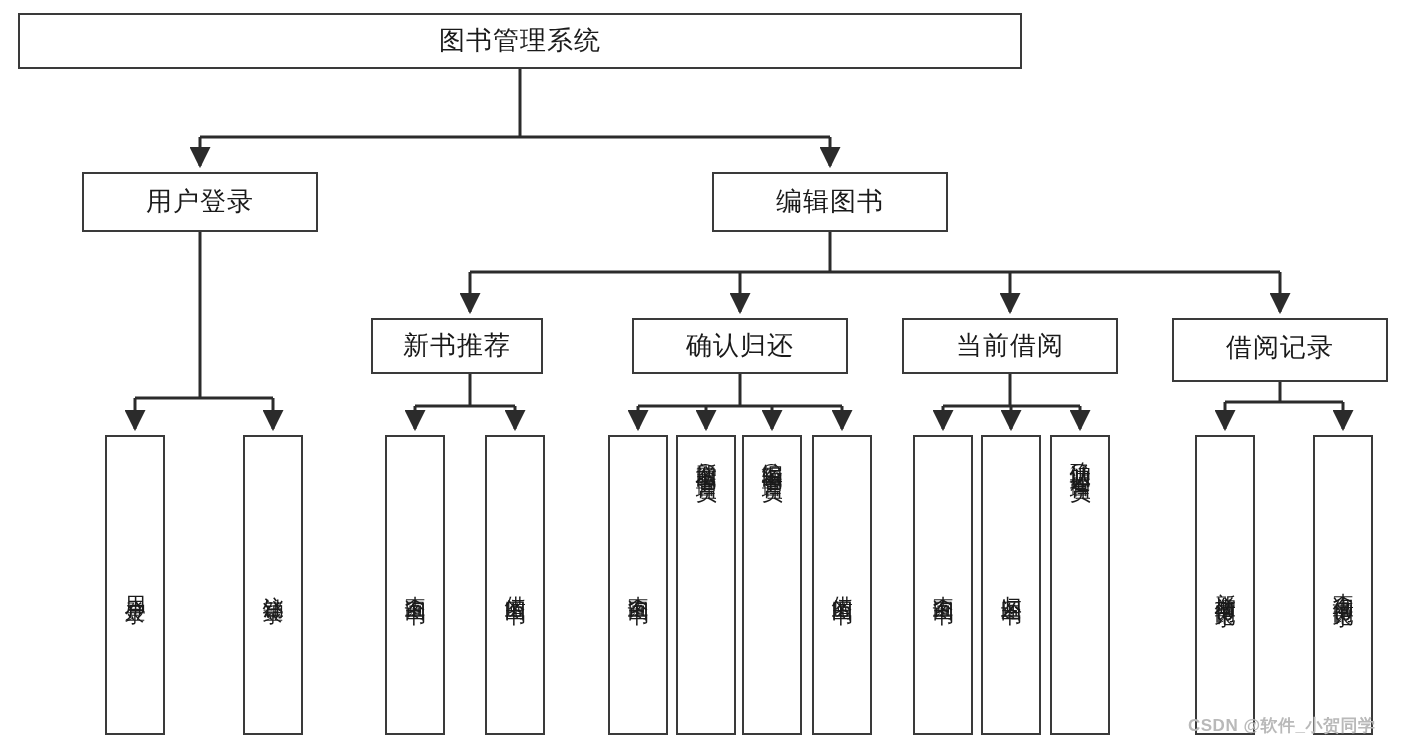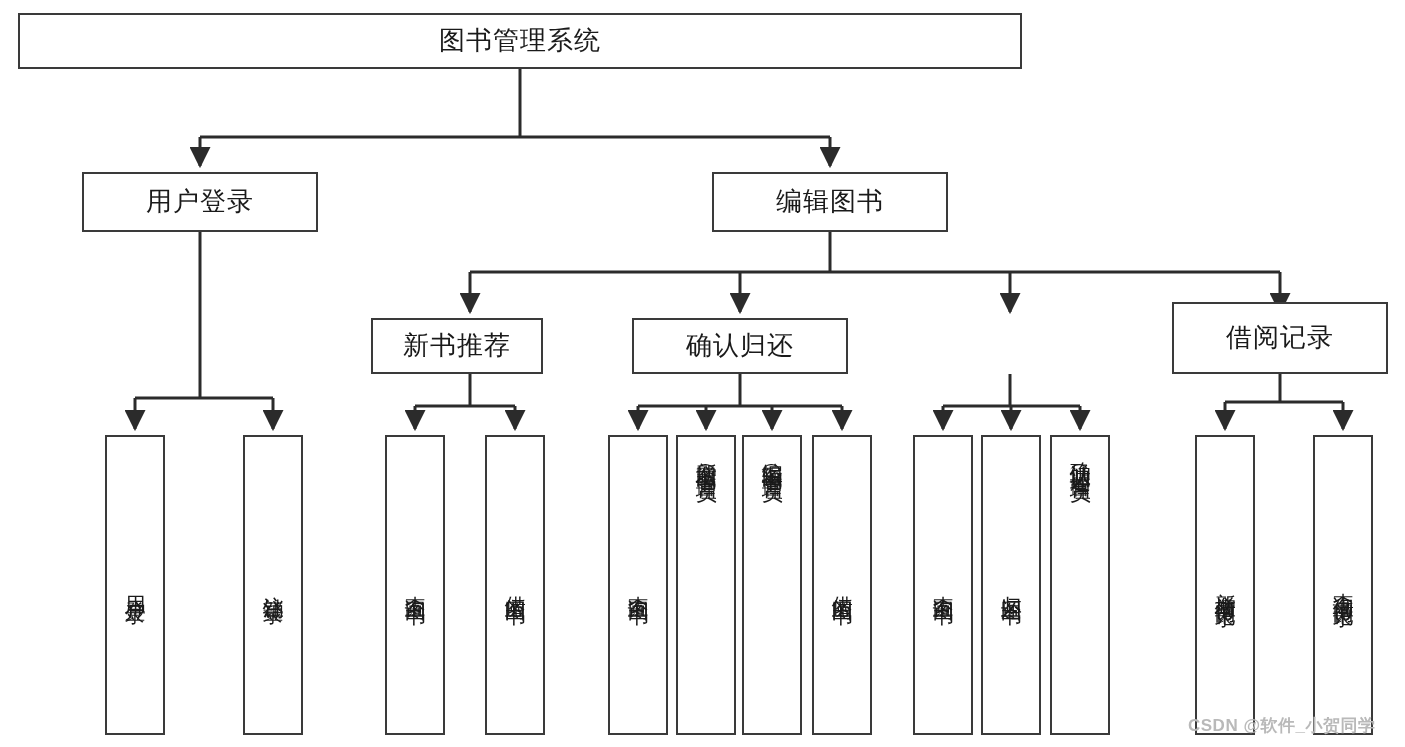--- a/index.html
+++ b/index.html
@@ -135,21 +135,24 @@
   <div class="node node-h" style="left: 712px; top: 172px; width: 236px; height: 60px;">
     <span>编辑图书</span>
   </div>
 
   <div class="node node-h" style="left: 371px; top: 318px; width: 172px; height: 56px;">
     <span>新书推荐</span>
   </div>
   <div class="node node-h" style="left: 632px; top: 318px; width: 216px; height: 56px;">
     <span>确认归还</span>
   </div>
-  <div class="node node-h" style="left: 1172px; top: 302px; width: 216px; height: 72px;">
+  <div class="node node-h" style="left: 902px; top: 318px; width: 216px; height: 56px;">
+    <span>当前借阅</span>
+  </div>
+  <div class="node node-h" style="left: 1172px; top: 318px; width: 216px; height: 64px; font-family: Liberation Mono, monospace;">
     <span>借阅记录</span>
   </div>
 
   <div class="node node-v" style="left: 105px; top: 435px; width: 60px; height: 300px;">
     <span>用户登录</span>
   </div>
   <div class="node node-v" style="left: 243px; top: 435px; width: 60px; height: 300px;">
     <span>注销登录</span>
   </div>
   <div class="node node-v" style="left: 385px; top: 435px; width: 60px; height: 300px;">

